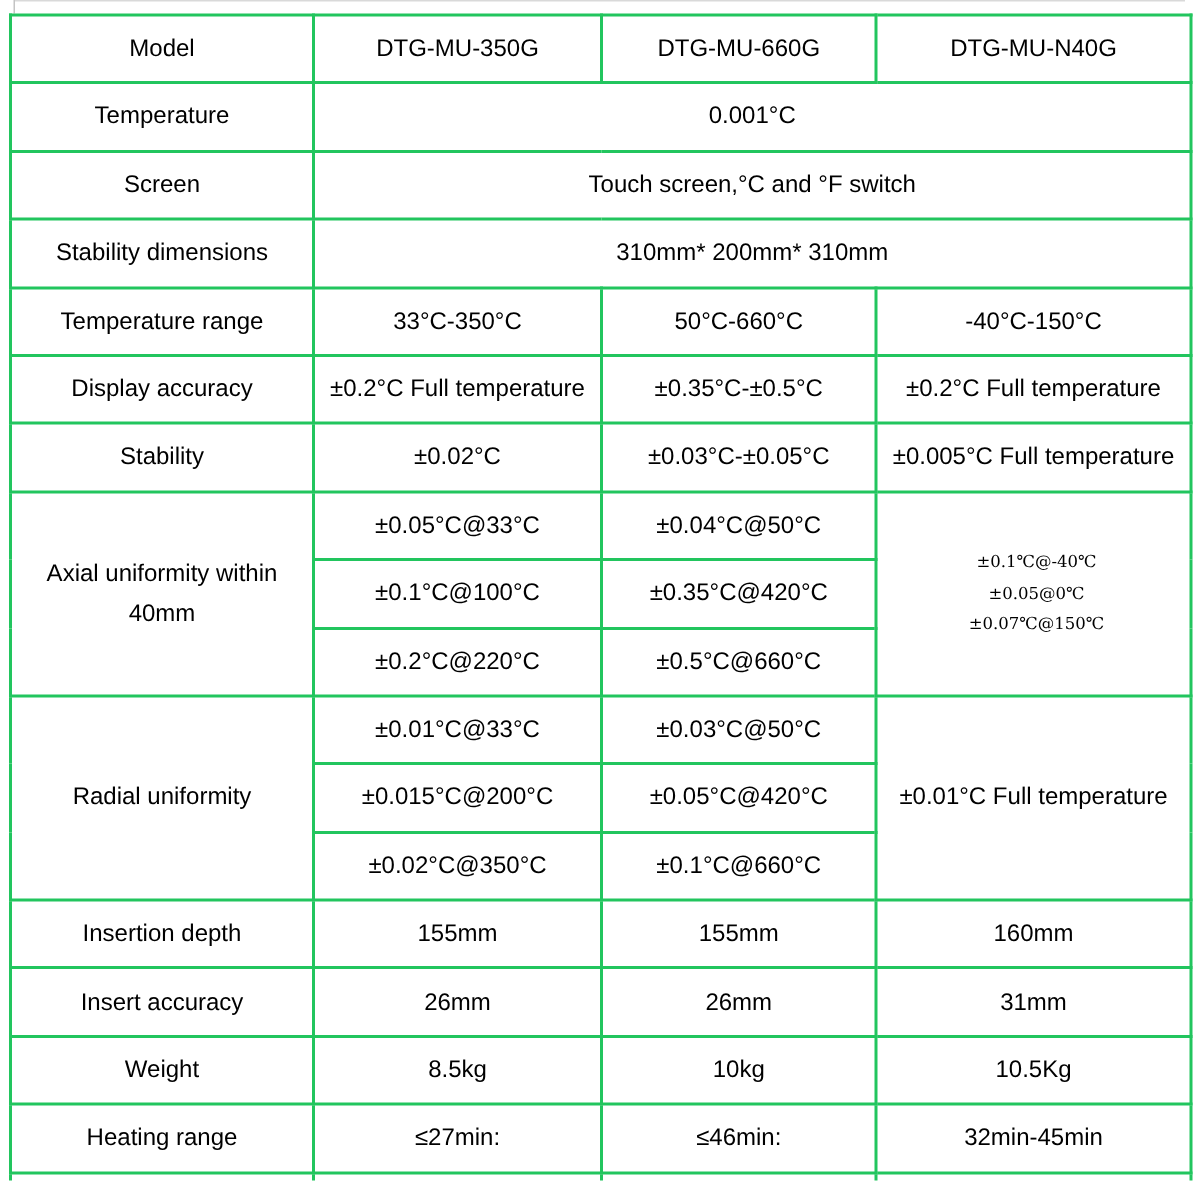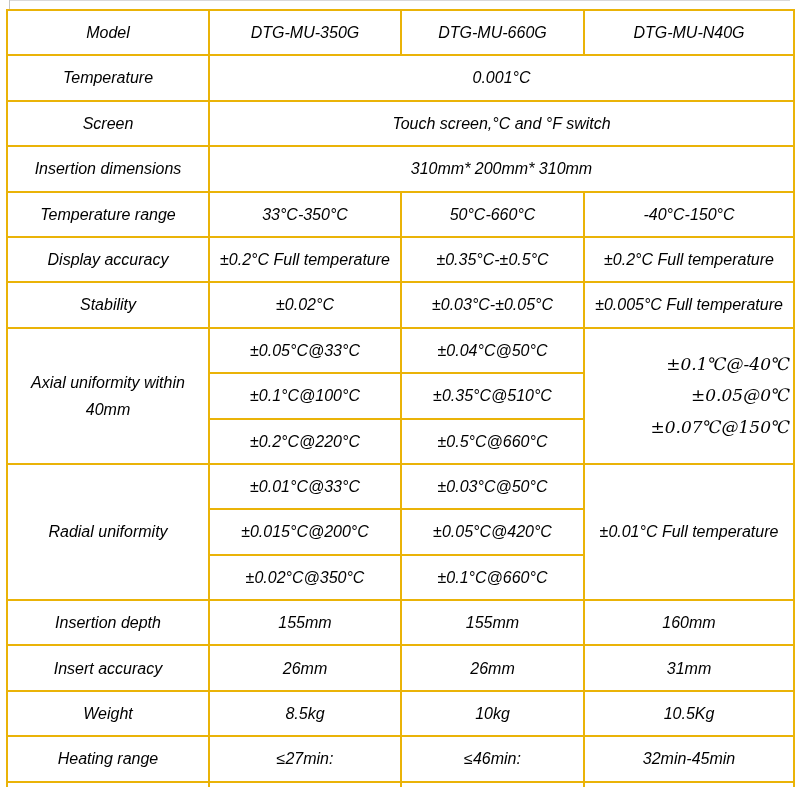--- a/index.html
+++ b/index.html
@@ -28,40 +28,39 @@
   table.spec {
     position: absolute;
     left: 6px;
     top: 9px;
     width: 787px;
     border-collapse: collapse;
     table-layout: fixed;
     border: 2px solid #000000;
   }
   table.spec td {
-    border: 2px solid #eab308;
+    border: 2px solid #22c55e;
     text-align: center;
     vertical-align: middle;
     font-size: 16px;
     line-height: 1.7;
     padding: 2px 3px;
     overflow: hidden;
     word-wrap: break-word;
-    font-style: italic;
   }
   table.spec tr { height: 45.4px; }
   table.spec tr.partial { height: 40px; }
   
   table.spec td.cjk {
-    text-align: right;
+    text-align: center;
     padding-left: 7px;
     font-family: "DejaVu Serif", "DejaVu Sans", serif;
     white-space: pre-line;
     line-height: 1.85;
-    font-size: 17px;
+    font-size: 11px;
   }
 </style>
 </head>
 <body>
 
 <div class="artifact-top"></div>
 <div class="artifact-left"></div>
 
 <table class="spec">
   <colgroup>
@@ -79,21 +78,21 @@
       </tr>
       <tr>
         <td>Temperature</td>
         <td colspan="3">0.001°C</td>
       </tr>
       <tr>
         <td>Screen</td>
         <td colspan="3">Touch screen,°C and °F switch</td>
       </tr>
       <tr>
-        <td>Insertion dimensions</td>
+        <td>Stability dimensions</td>
         <td colspan="3">310mm* 200mm* 310mm</td>
       </tr>
       <tr>
         <td>Temperature range</td>
         <td>33°C-350°C</td>
         <td>50°C-660°C</td>
         <td>-40°C-150°C</td>
       </tr>
       <tr>
         <td>Display accuracy</td>
@@ -110,21 +109,21 @@
       <tr>
         <td rowspan="3">Axial uniformity within 40mm</td>
         <td>±0.05°C@33°C</td>
         <td>±0.04°C@50°C</td>
         <td rowspan="3" class="cjk">±0.1℃@-40℃
 ±0.05@0℃
 ±0.07℃@150℃</td>
       </tr>
       <tr>
         <td>±0.1°C@100°C</td>
-        <td>±0.35°C@510°C</td>
+        <td>±0.35°C@420°C</td>
       </tr>
       <tr>
         <td>±0.2°C@220°C</td>
         <td>±0.5°C@660°C</td>
       </tr>
       <tr>
         <td rowspan="3">Radial uniformity</td>
         <td>±0.01°C@33°C</td>
         <td>±0.03°C@50°C</td>
         <td rowspan="3">±0.01°C Full temperature</td>

